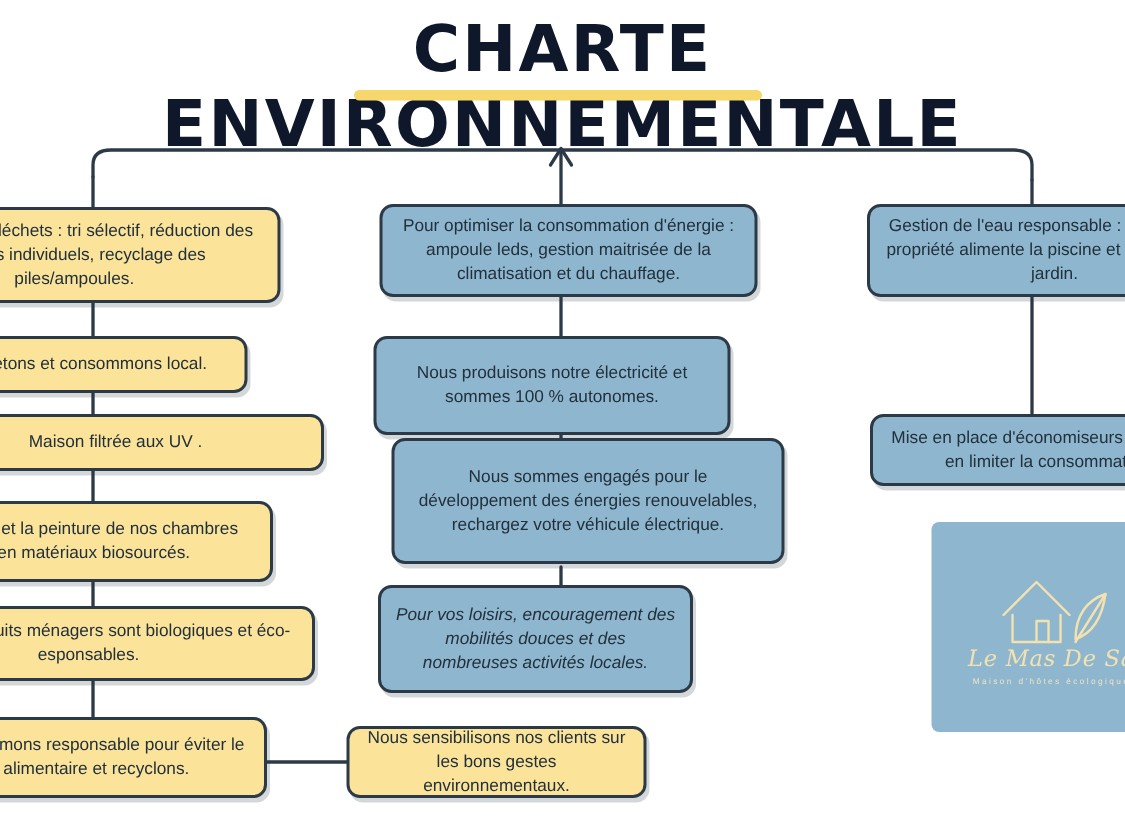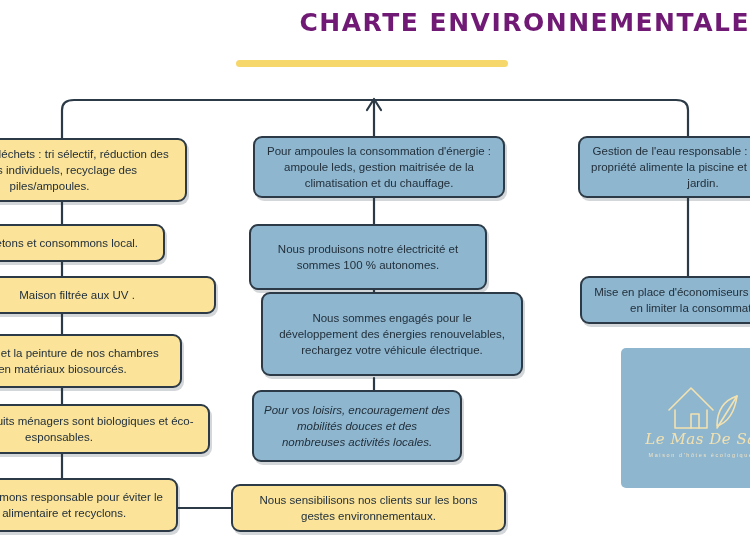--- a/index.html
+++ b/index.html
@@ -27,26 +27,26 @@
     height: 560px;
     pointer-events: none;
   }
 
   
   .title {
     position: absolute;
     left: 0;
     top: 8px;
     width: 750px;
-    text-align: right;
+    text-align: center;
     font-family: "DejaVu Sans", sans-serif;
     font-weight: bold;
-    font-size: 25px;
+    font-size: 43px;
     letter-spacing: 1.5px;
-    color: #701a75;
+    color: #0f172a;
   }
   .title-underline {
     position: absolute;
     left: 236px;
     top: 60px;
     width: 272px;
     height: 7px;
     background: #f6d76b;
     border-radius: 4px;
   }
@@ -162,36 +162,36 @@
 
   <div class="node yellow" style="left:-92px; top:404px; width:302px; height:50px;">
     <span>Tous nos produits ménagers sont biologiques et éco-esponsables.</span>
   </div>
 
   <div class="node yellow" style="left:-86px; top:478px; width:264px; height:54px;">
     <span>Nous consommons responsable pour éviter le gâchis alimentaire et recyclons.</span>
   </div>
 
   <div class="node blue" style="left:253px; top:136px; width:252px; height:62px;">
-    <span>Pour ampoules la consommation d'énergie : ampoule leds, gestion maitrisée de la climatisation et du chauffage.</span>
+    <span>Pour optimiser la consommation d'énergie : ampoule leds, gestion maitrisée de la climatisation et du chauffage.</span>
   </div>
 
   <div class="node blue" style="left:249px; top:224px; width:238px; height:66px;">
     <span>Nous produisons notre électricité et sommes 100 % autonomes.</span>
   </div>
 
   <div class="node blue" style="left:261px; top:292px; width:262px; height:84px;">
     <span>Nous sommes engagés pour le développement des énergies renouvelables, rechargez votre véhicule électrique.</span>
   </div>
 
   <div class="node blue" style="left:252px; top:390px; width:210px; height:72px;font-style:italic;">
     <span>Pour vos loisirs, encouragement des mobilités douces et des nombreuses activités locales.</span>
   </div>
 
-  <div class="node yellow" style="left:231px; top:484px; width:275px; height:48px;align-items:center;">
+  <div class="node yellow" style="left:231px; top:484px; width:200px; height:48px;align-items:center;">
     <span>Nous sensibilisons nos clients sur les bons gestes environnementaux.</span>
   </div>
 
   <div class="node blue" style="left:578px; top:136px; width:250px; height:62px;">
     <span>Gestion de l'eau responsable : Le puit de la propriété alimente la piscine et l'irrigation du jardin.</span>
   </div>
 
   <div class="node blue" style="left:580px; top:276px; width:240px; height:48px;">
     <span>Mise en place d'économiseurs d'eau pour en limiter la consommation.</span>
   </div>

